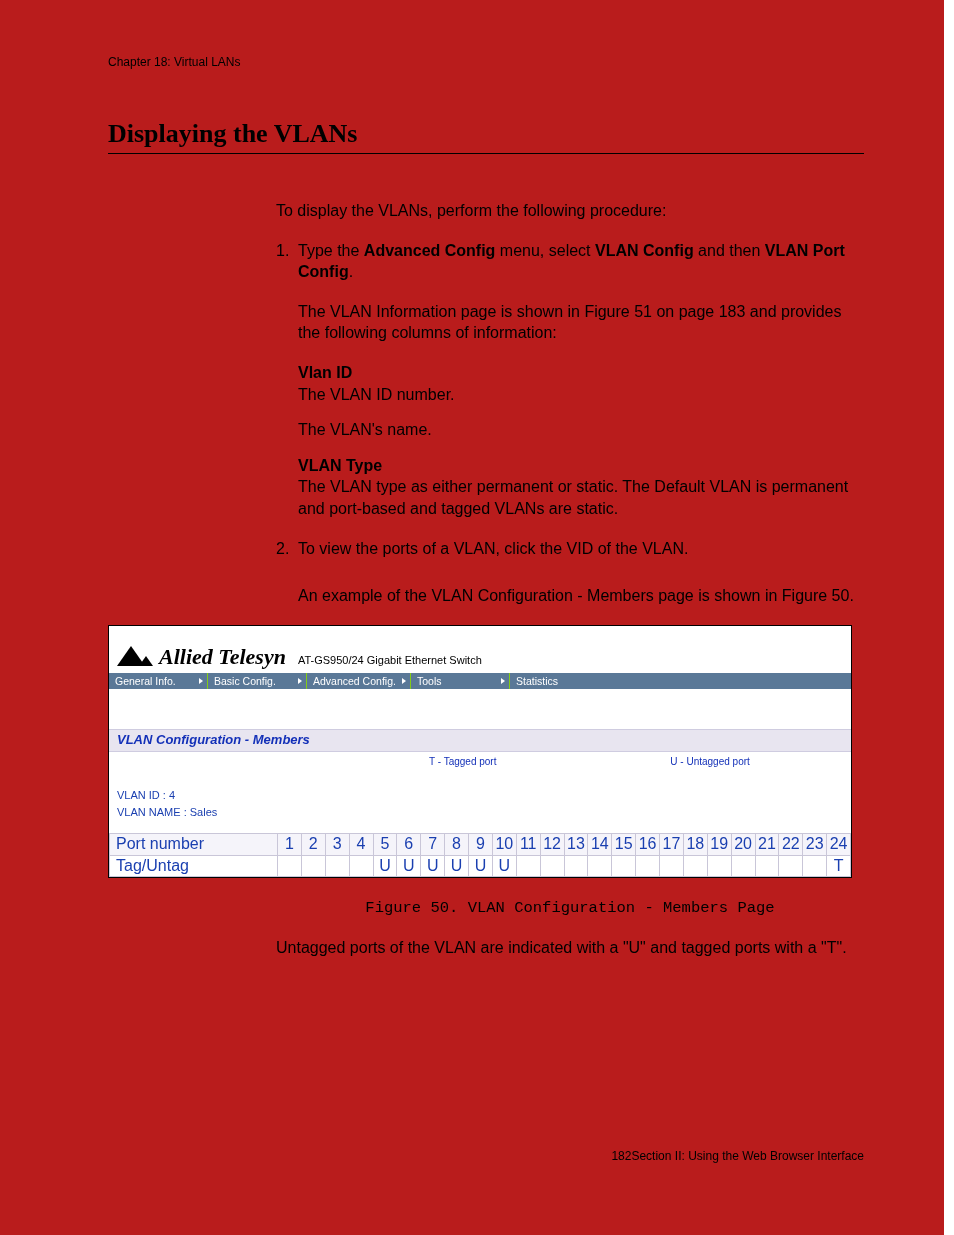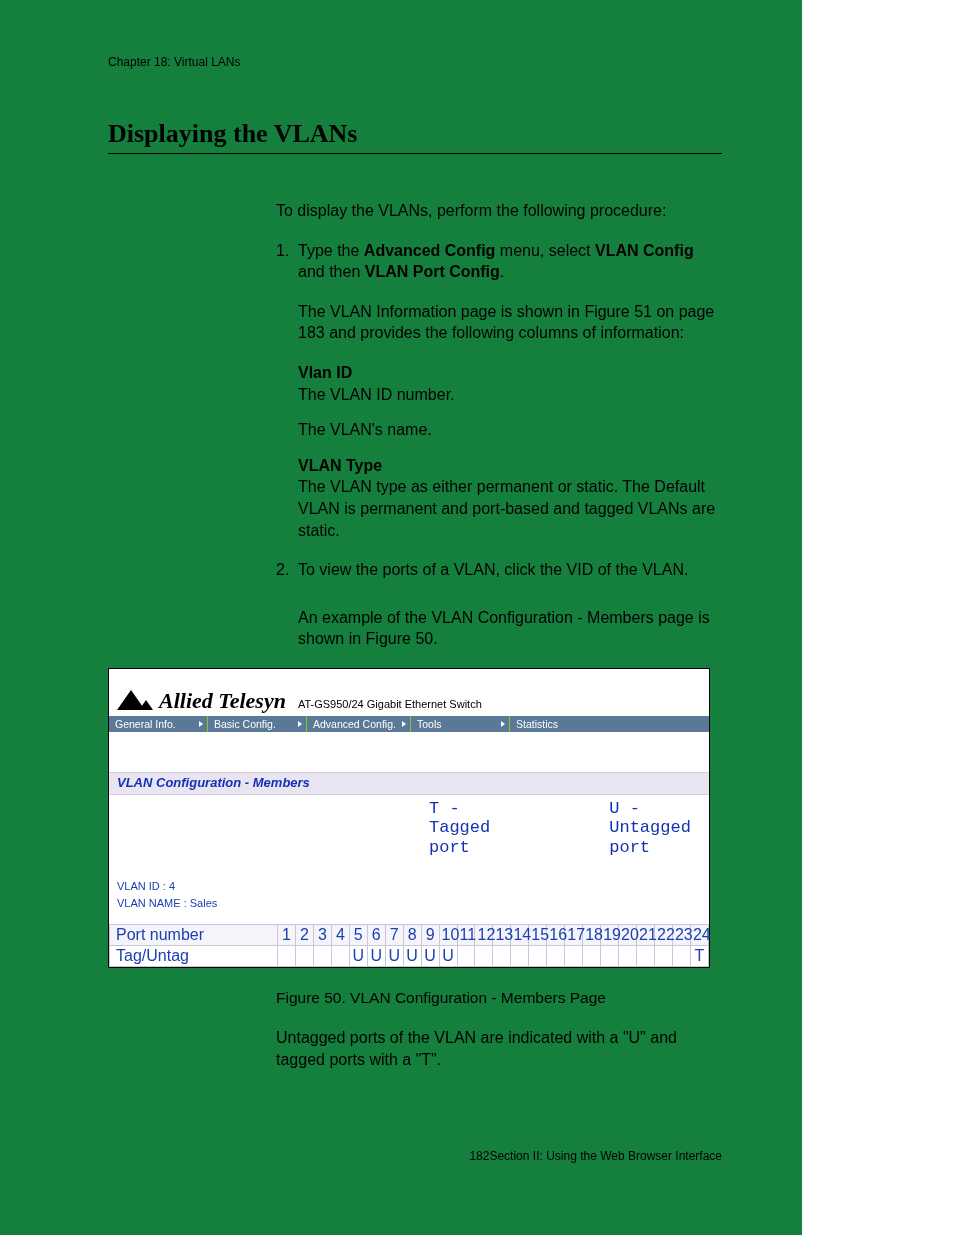--- a/index.html
+++ b/index.html
@@ -4,24 +4,24 @@
 <style>
   html, body {
     margin: 0;
     padding: 0;
     background: #fff;
     font-family: Arial, Helvetica, sans-serif;
     font-size: 16px;
     color: #000;
   }
   .page {
-    width: 802px;
+    width: 944px;
     height: 1235px;
     position: relative;
-    background: #15803d;
+    background: #b91c1c;
     box-sizing: border-box;
     padding: 55px 80px 14px 108px;
   }
   .header {
     font-size: 12px;
     color: #000;
     margin-bottom: 50px;
   }
   h1.section-title {
     font-family: Georgia, "Times New Roman", serif;
@@ -148,23 +148,22 @@
     color: #1330b8;
     font-size: 13px;
     padding: 3px 8px 3px 8px;
     background: #e8e5f0;
     border-top: 1px solid #cfcce0;
     border-bottom: 1px solid #cfcce0;
   }
   .ss-legend {
     display: flex;
     padding: 4px 0 2px 0;
-    font-size: 17px;
+    font-size: 10px;
     color: #1330b8;
-    font-family: Liberation Mono, monospace;
   }
   .ss-legend .lgd-left { width: 43%; text-align: left; padding-left: 320px; }
   .ss-legend .lgd-right { width: 57%; text-align: left; padding-left: 105px; }
 
   .ss-info {
     padding: 18px 8px 12px 8px;
     color: #1a3fb0;
     font-size: 11px;
     line-height: 1.55;
   }
@@ -183,23 +182,24 @@
     height: 14px;
   }
   .ss-table .row-head {
     text-align: left;
     padding-left: 6px;
     width: 168px;
   }
   .ss-table tr th { background: #f5f4fa; font-weight: 400; }
 
   .figure-caption {
-    text-align: left;
+    text-align: center;
     margin: 0 0 20px 0;
     font-size: 15.5px;
+    font-family: Liberation Mono, monospace;
   }
   .footer {
     position: absolute;
     left: 108px;
     right: 80px;
     bottom: 72px;
     display: flex;
     justify-content: flex-end;
     font-size: 12px;
   }

